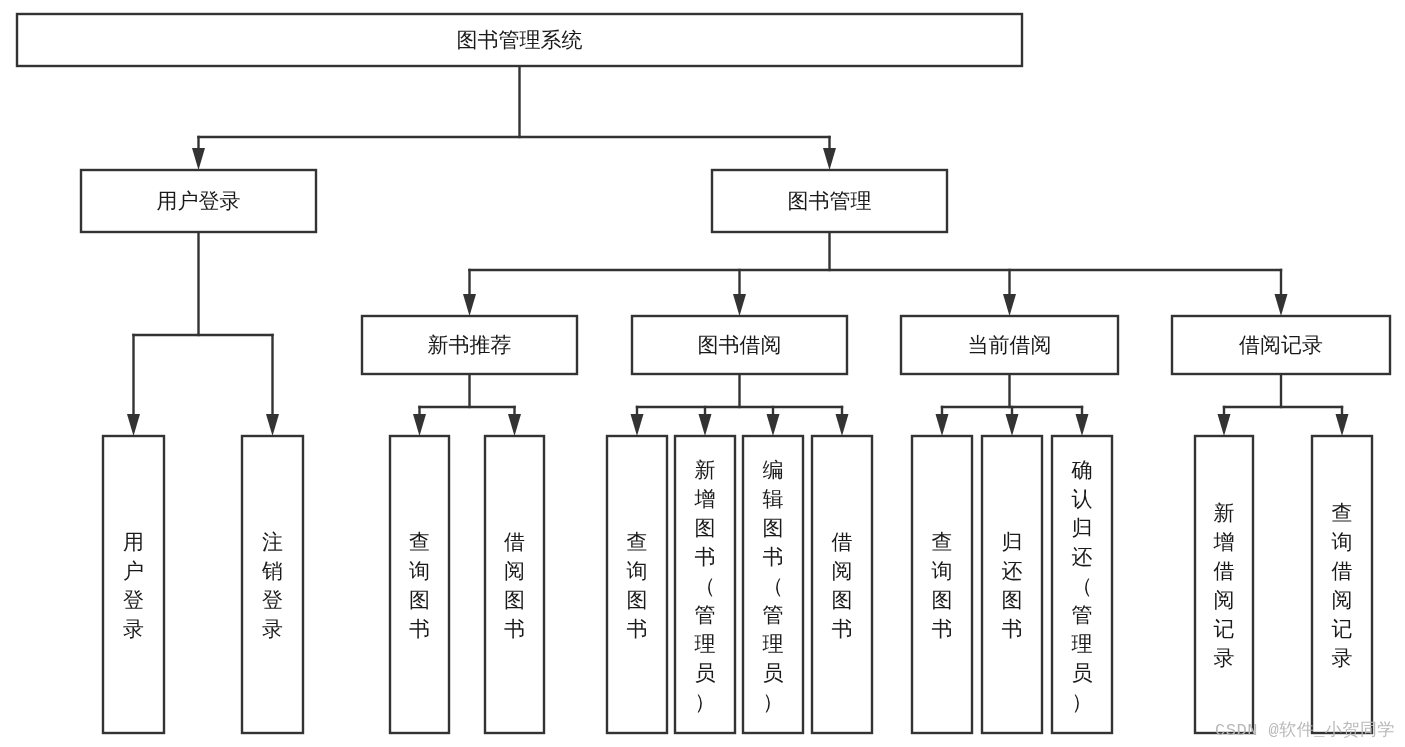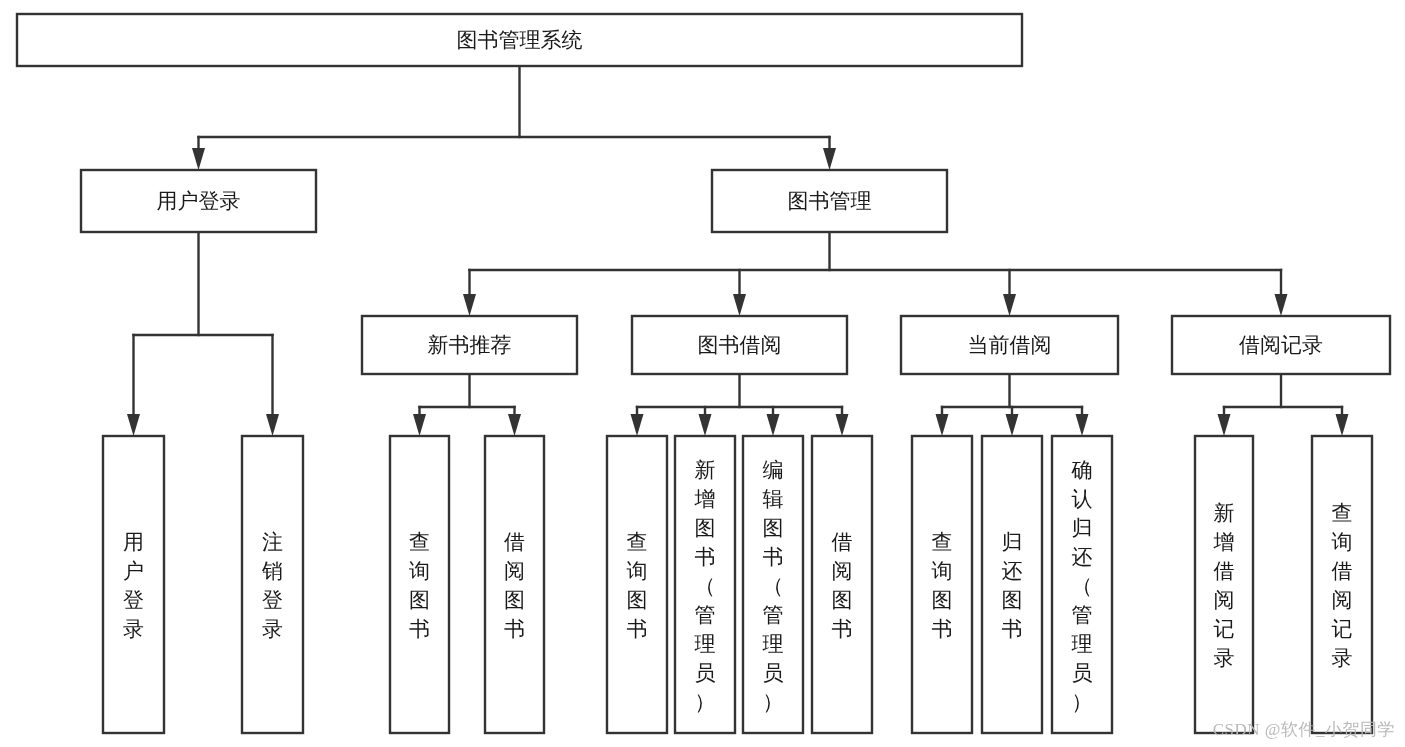--- a/index.html
+++ b/index.html
@@ -52,21 +52,21 @@
   .node-label-v {
     font-family: "DejaVu Sans", "Liberation Sans", sans-serif;
     font-size: 21px;
     fill: #1a1a1a;
     text-anchor: middle;
   }
   .watermark {
     position: absolute;
     right: 10px;
     bottom: 6px;
-    font-family: Liberation Serif, serif;
+    font-family: Liberation Mono, monospace;
     font-size: 17px;
     color: #b9b9b9;
     letter-spacing: 0.5px;
     white-space: nowrap;
     user-select: none;
   }
 </style>
 </head>
 <body>
 

